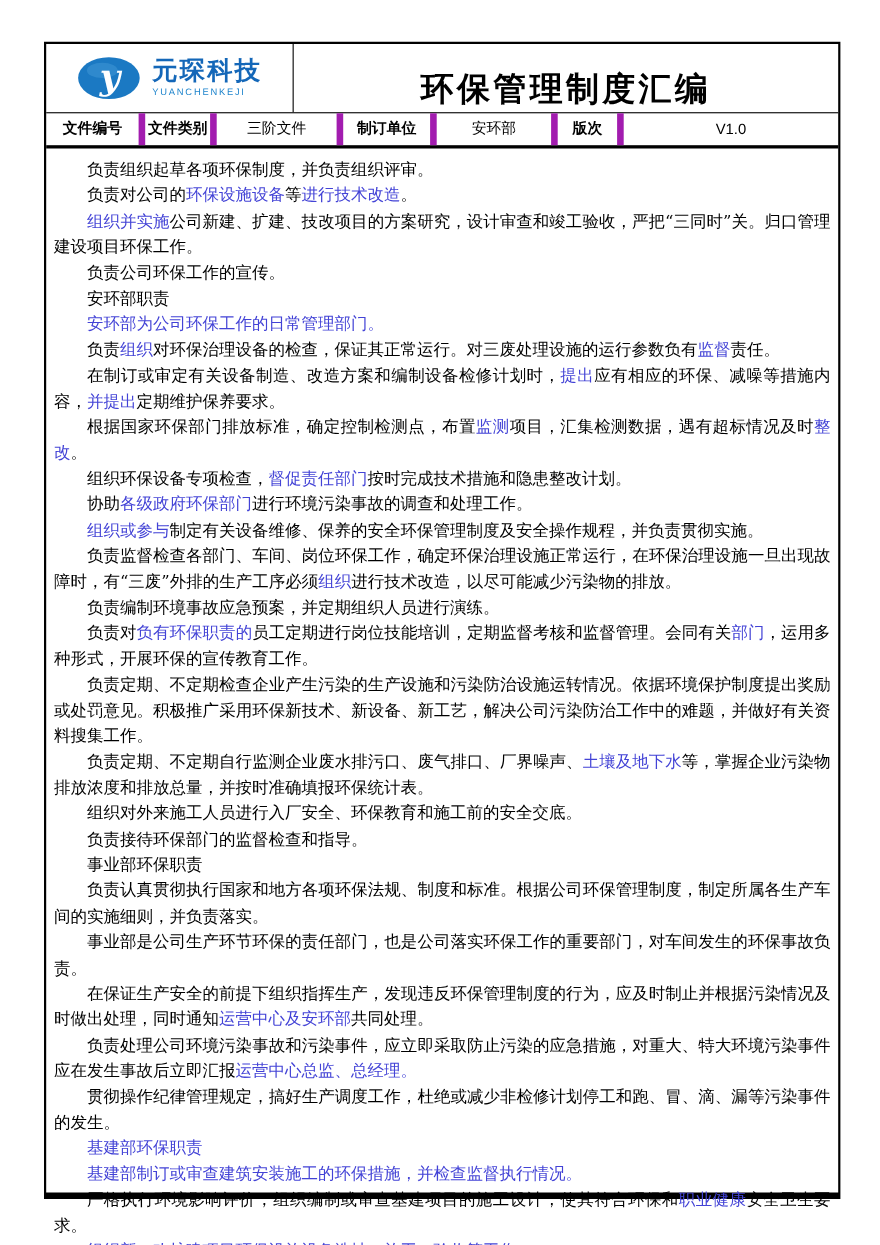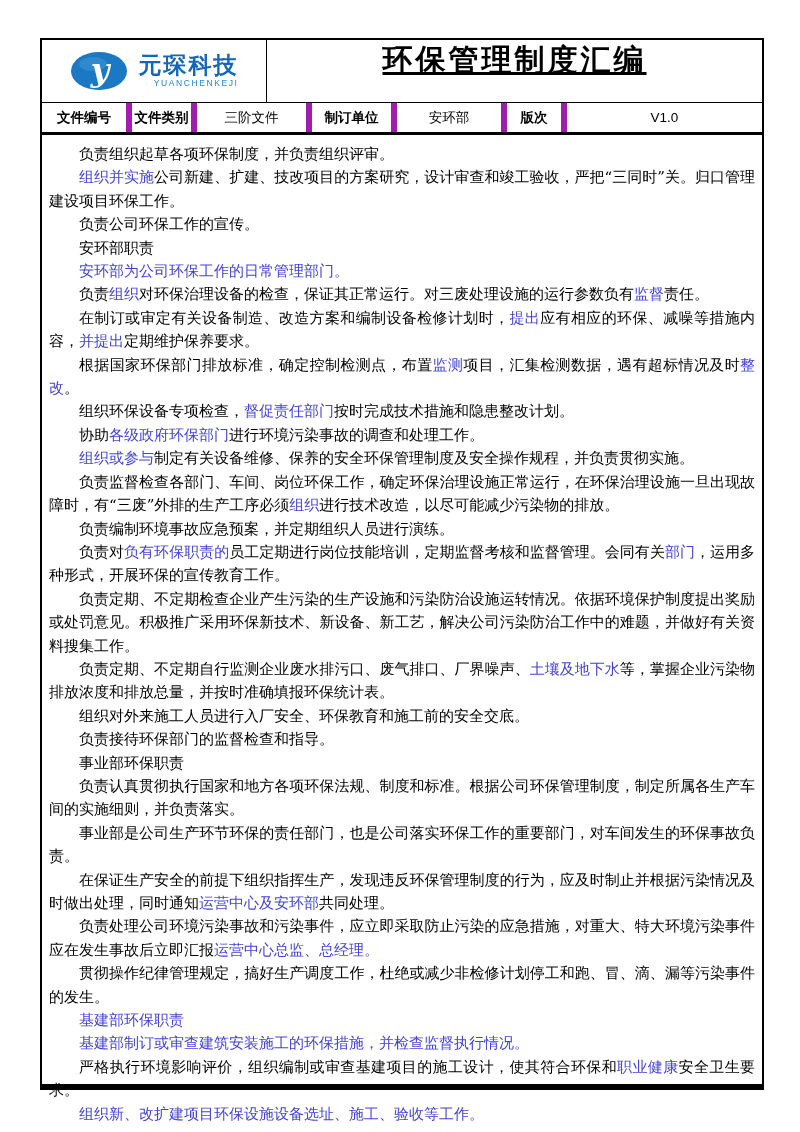--- a/index.html
+++ b/index.html
@@ -25,32 +25,32 @@
     height:62px;
     border-bottom:1px solid #000;
   }
   .logo-cell{
     width:225px;
     border-right:1px solid #000;
     display:flex;align-items:center;justify-content:center;
     gap:9px;
     box-sizing:border-box;
   }
-  .logo-text{display:flex;flex-direction:column;align-items:flex-end;line-height:1;}
+  .logo-text{display:flex;flex-direction:column;align-items:flex-start;line-height:1;}
   .logo-name{
     font-family:"DejaVu Sans","Liberation Sans",sans-serif;
     font-weight:bold;font-size:23px;color:#1467b8;letter-spacing:2px;
   }
   .logo-sub{
     font-family:"Liberation Sans","DejaVu Sans",sans-serif;
     font-weight:normal;font-size:8.5px;color:#2186cd;letter-spacing:1.6px;margin-top:2px;
   }
   .title-cell{
     flex:1;
-    display:flex;align-items:flex-start;justify-content:center;text-decoration:underline;
+    display:flex;align-items:flex-end;justify-content:center;
   }
   .doc-title{
     font-size:30px;font-weight:bold;color:#000;letter-spacing:3px;
   }
   .hdr-row2{
     display:flex;
     height:29px;
     border-bottom:3px solid #000;
     font-size:13.5px;
     line-height:29px;
@@ -115,20 +115,21 @@
       <div class="hcell hlabel w-label2">文件类别</div>
       <div class="hcell w-val2">三阶文件</div>
       <div class="hcell hlabel w-label3">制订单位</div>
       <div class="hcell w-val3">安环部</div>
       <div class="hcell hlabel w-label4">版次</div>
       <div class="hcell sans w-val4">V1.0</div>
     </div>
 
     <div class="doc-body">
         <p class="para"><span>负责组织起草各项环保制度，并负责组织评审。</span></p>
+        <p class="para"><span>负责对公司的</span><span class="blue">环保设施设备</span><span>等</span><span class="blue">进行技术改造</span><span>。</span></p>
         <p class="para"><span class="blue">组织并实施</span><span>公司新建、扩建、技改项目的方案研究，设计审查和竣工验收，严把“三同时”关。归口管理建设项目环保工作。</span></p>
         <p class="para"><span>负责公司环保工作的宣传。</span></p>
         <p class="para"><span>安环部职责</span></p>
         <p class="para"><span class="blue">安环部为公司环保工作的日常管理部门。</span></p>
         <p class="para"><span>负责</span><span class="blue">组织</span><span>对环保治理设备的检查，保证其正常运行。对三废处理设施的运行参数负有</span><span class="blue">监督</span><span>责任。</span></p>
         <p class="para"><span>在制订或审定有关设备制造、改造方案和编制设备检修计划时，</span><span class="blue">提出</span><span>应有相应的环保、减噪等措施内容，</span><span class="blue">并提出</span><span>定期维护保养要求。</span></p>
         <p class="para"><span>根据国家环保部门排放标准，确定控制检测点，布置</span><span class="blue">监测</span><span>项目，汇集检测数据，遇有超标情况及时</span><span class="blue">整改</span><span>。</span></p>
         <p class="para"><span>组织环保设备专项检查，</span><span class="blue">督促责任部门</span><span>按时完成技术措施和隐患整改计划。</span></p>
         <p class="para"><span>协助</span><span class="blue">各级政府环保部门</span><span>进行环境污染事故的调查和处理工作。</span></p>
         <p class="para"><span class="blue">组织或参与</span><span>制定有关设备维修、保养的安全环保管理制度及安全操作规程，并负责贯彻实施。</span></p>

